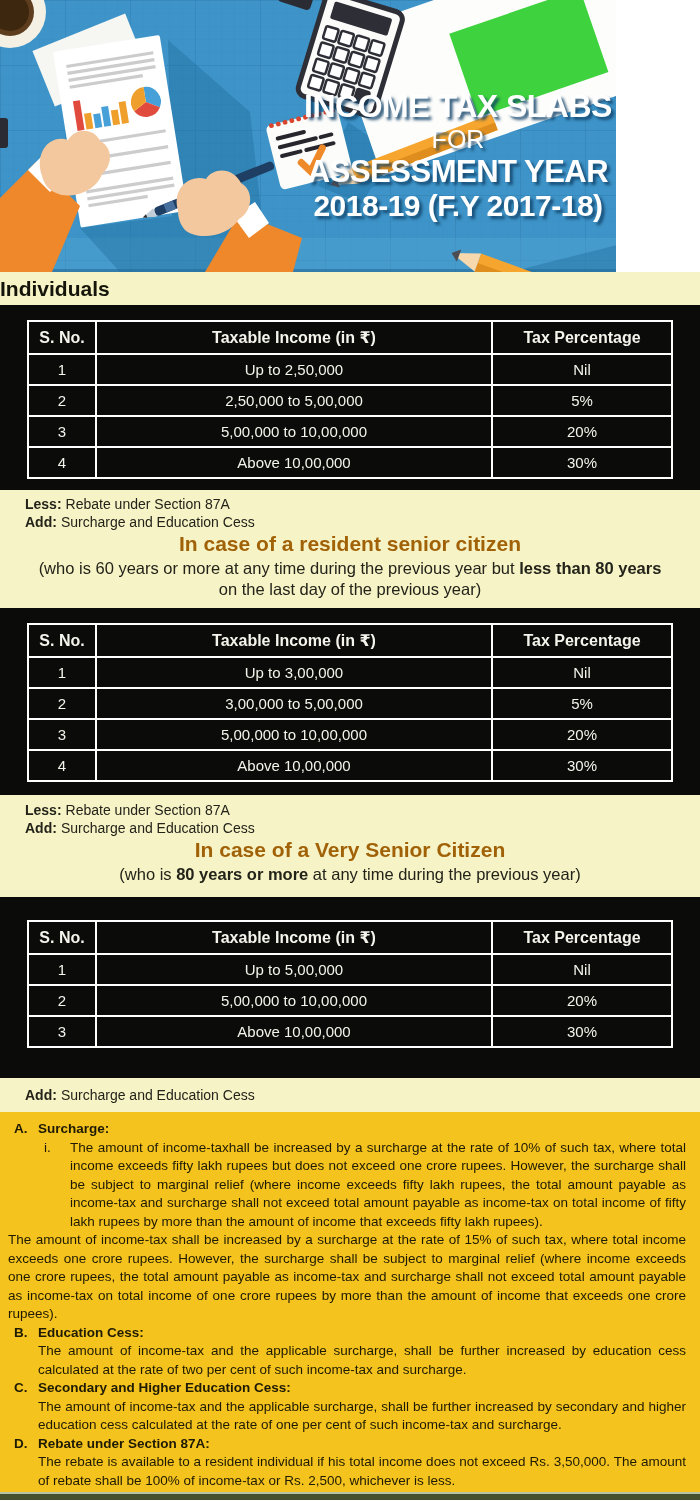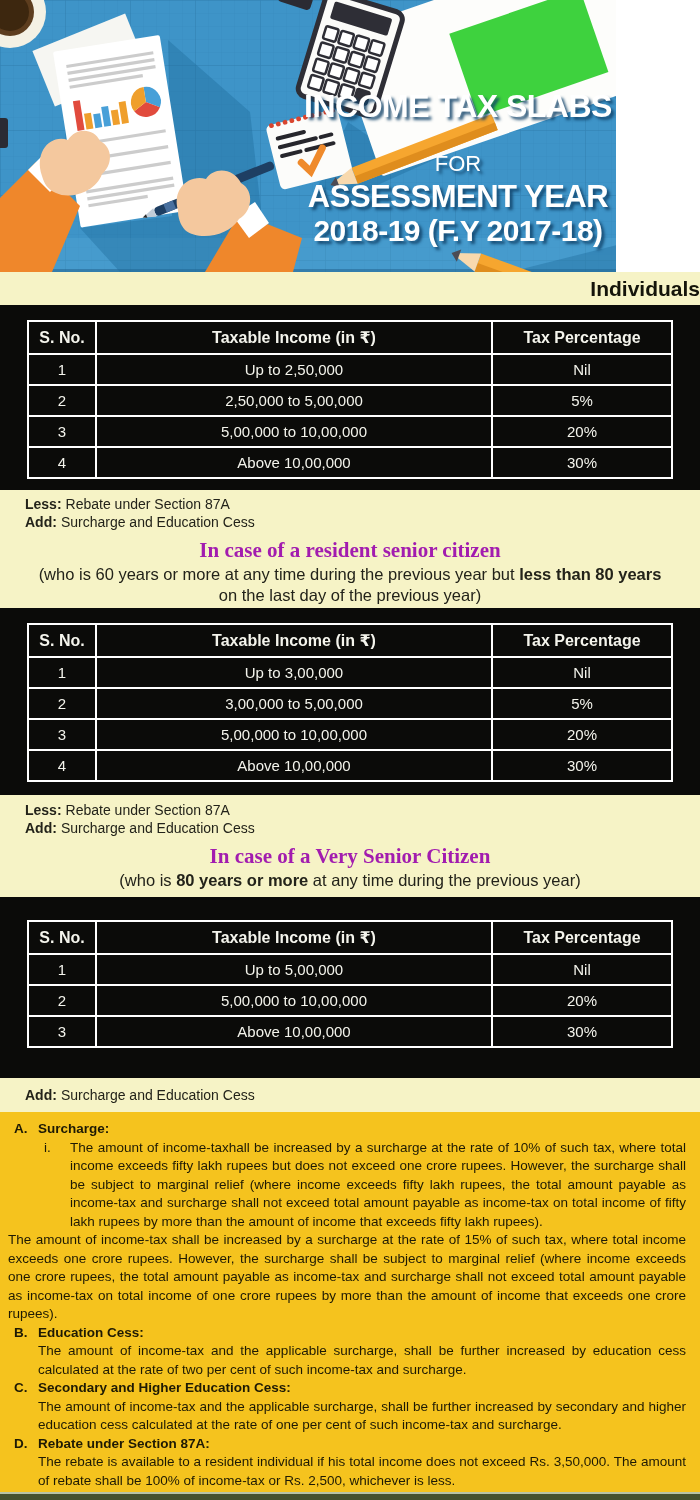--- a/index.html
+++ b/index.html
@@ -5,34 +5,34 @@
   html,body{margin:0;padding:0;background:#ffffff;}
   body{width:700px;font-family:"Liberation Sans","DejaVu Sans",sans-serif;}
   .page{width:700px;height:1500px;overflow:hidden;position:relative;}
 
   
   .header{position:relative;width:616px;height:272px;background:#d946ef;overflow:hidden;}
   .header svg{position:absolute;left:0;top:0;}
   .header-title{position:absolute;top:88px;right:4px;width:308px;text-align:center;color:#ffffff;z-index:2;}
   .header-title div{white-space:nowrap;text-shadow:3px 3px 3px rgba(16,66,104,0.85);}
   .t1{font-size:32px;font-weight:700;line-height:36px;letter-spacing:-0.5px;}
-  .t2{font-size:22px;font-weight:400;line-height:30px;margin-top:25px;}
+  .t2{font-size:25px;font-weight:400;line-height:30px;}
   .t3{font-size:31px;font-weight:700;line-height:35px;letter-spacing:-0.5px;}
   .t4{font-size:30px;font-weight:700;line-height:34px;letter-spacing:-0.5px;}
 
   
   .cream{background:#F6F3C6;box-sizing:border-box;}
-  .band-title{height:33px;line-height:33px;text-align:right;font-size:21px;font-weight:700;color:#14140a;}
+  .band-title{height:33px;line-height:33px;text-align:left;font-size:21px;font-weight:700;color:#14140a;}
   .cream-mid1{height:118px;padding-top:5px;}
   .cream-mid2{height:102px;padding-top:6px;}
   .cream-end{height:34px;padding-top:8px;}
   .note-line{margin-left:25px;font-size:14px;line-height:18px;color:#23231a;}
   .note-line .nb{font-weight:700;}
   .note-line .nt{margin-left:4px;}
-  .sec-heading{margin-top:6px;text-align:center;font-size:21px;font-weight:700;color:#a21caf;line-height:26px;font-family:Liberation Serif, serif;}
+  .sec-heading{margin-top:0;text-align:center;font-size:21px;font-weight:700;color:#a16207;line-height:26px;}
   .sec-sub{text-align:center;font-size:16.5px;color:#23231a;line-height:21px;width:630px;margin:1px auto 0;}
   .sec-sub .sb{font-weight:700;}
 
   
   .black-band{background:#0B0B09;box-sizing:border-box;}
   .bb1{height:185px;padding-top:15px;}
   .bb2{height:187px;padding-top:15px;}
   .bb3{height:181px;padding-top:23px;}
   table.tax-table{border-collapse:collapse;margin:0 auto;width:644px;table-layout:fixed;color:#f4f4ec;}
   table.tax-table th{height:31px;font-size:16px;font-weight:700;border:2px solid #ffffff;text-align:center;padding:0;}

